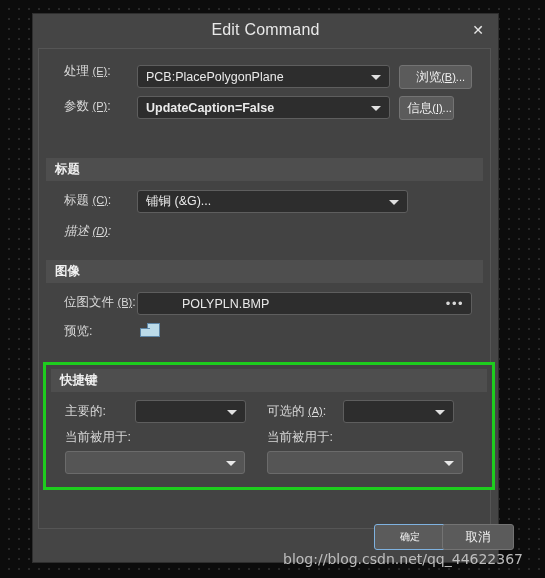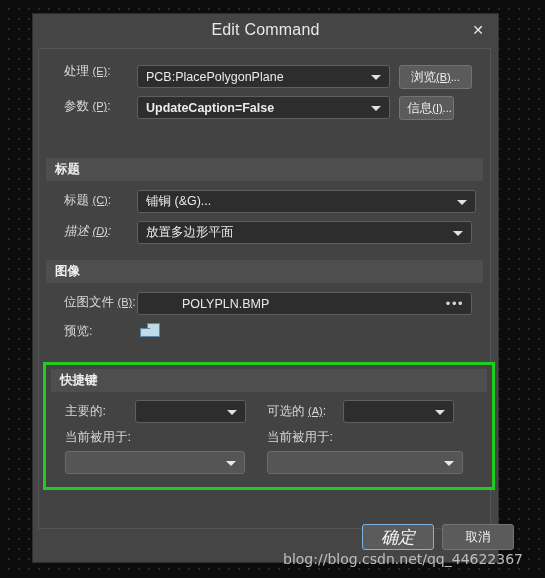--- a/index.html
+++ b/index.html
@@ -236,35 +236,34 @@
   
   .footer {
     position: absolute;
     left: 0;
     bottom: 0;
     width: 465px;
     height: 47px;
   }
   .btn-ok {
     position: absolute;
-    left: 329px;
+    left: 341px;
     top: 9px;
     width: 72px;
     height: 26px;
     background: #5b5b5b;
     border: 1px solid #7fb2e0;
     border-radius: 3px;
     color: #f5f5f5;
-    font-size: 17px;
+    font-size: 10px;
     display: flex;
     align-items: center;
     justify-content: center;
     cursor: pointer;
     box-sizing: border-box;
-    font-style: italic;
   }
   .btn-cancel {
     position: absolute;
     left: 409px;
     top: 9px;
     width: 72px;
     height: 26px;
     background: #5b5b5b;
     border: 1px solid #737373;
     border-radius: 3px;
@@ -304,21 +303,21 @@
     <div class="group" style="top:7px;">
       <div class="group-body" style="height:68px;">
 
         <div class="row" style="left:18px; top:7px;">
           <span class="lbl"><span>处理 </span><span class="mn">(E)</span><span>:</span></span>
         </div>
         <div class="combo" style="position:absolute; left:91px; top:9px; width:253px;">
           <span class="val">PCB:PlacePolygonPlane</span>
           <span class="arrow"></span>
         </div>
-        <div class="btn" style="position:absolute; left:353px; top:9px; width:73px;">
+        <div class="btn" style="position:absolute; left:353px; top:9px; width:73px;justify-content:flex-end;">
           <span>浏览 </span>
             <span class="mn">(B)</span>
             <span class="sm">...</span>
         </div>
 
         <div class="row" style="left:18px; top:42px;">
           <span class="lbl"><span>参数 </span><span class="mn">(P)</span><span>:</span></span>
         </div>
         <div class="combo" style="position:absolute; left:91px; top:40px; width:253px;font-weight:bold;">
           <span class="val">UpdateCaption=False</span>
@@ -334,31 +333,27 @@
 
     <div class="group" style="top:109px;">
       <div class="group-header">
         <span>标题</span>
       </div>
       <div class="group-body" style="height:68px;">
 
         <div class="row" style="left:18px; top:11px;">
           <span class="lbl"><span>标题 </span><span class="mn">(C)</span><span>:</span></span>
         </div>
-        <div class="combo" style="position:absolute; left:91px; top:9px; width:339px;">
+        <div class="combo" style="position:absolute; left:91px; top:9px; width:271px;">
           <span class="val">铺铜 (&amp;G)...</span>
           <span class="arrow"></span>
         </div>
 
         <div class="row" style="left:18px; top:42px;font-style:italic;">
           <span class="lbl"><span>描述 </span><span class="mn">(D)</span><span>:</span></span>
-        </div>
-        <div class="combo" style="position:absolute; left:91px; top:40px; width:335px;">
-          <span class="val">放置多边形平面</span>
-          <span class="arrow"></span>
         </div>
       </div>
     </div>
 
     <div class="group" style="top:211px;">
       <div class="group-header">
         <span>图像</span>
       </div>
       <div class="group-body" style="height:70px;">
 

